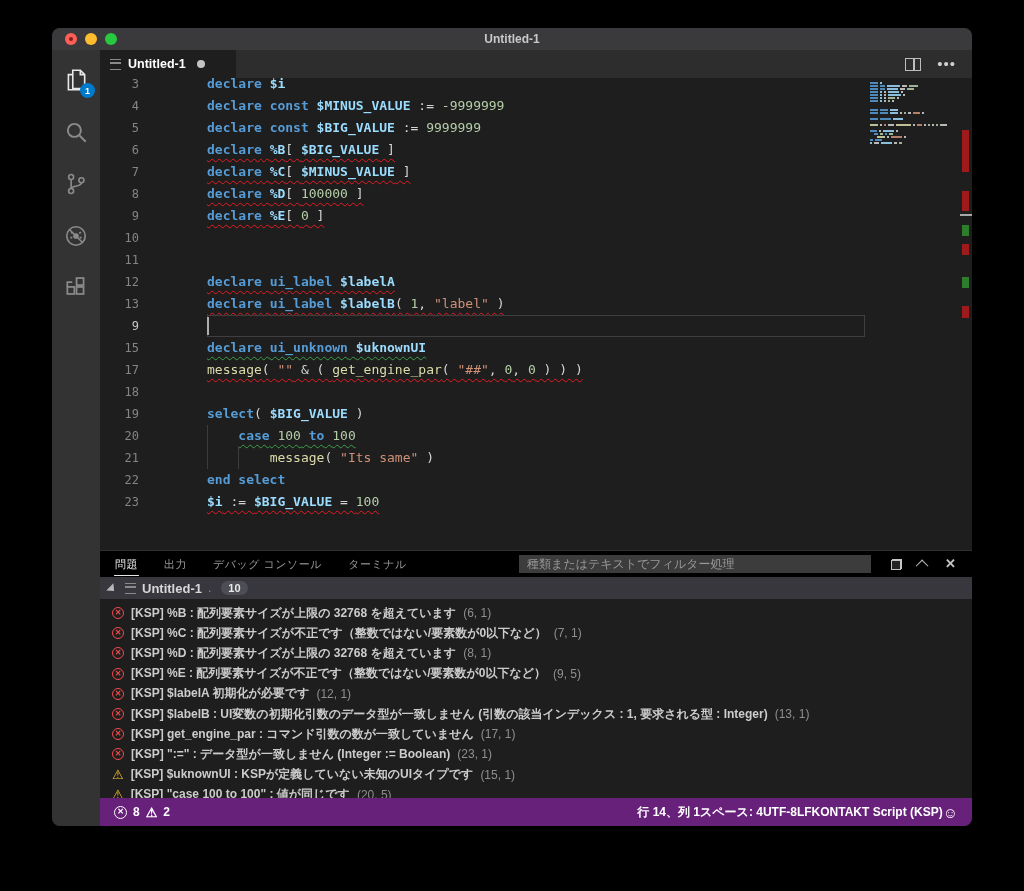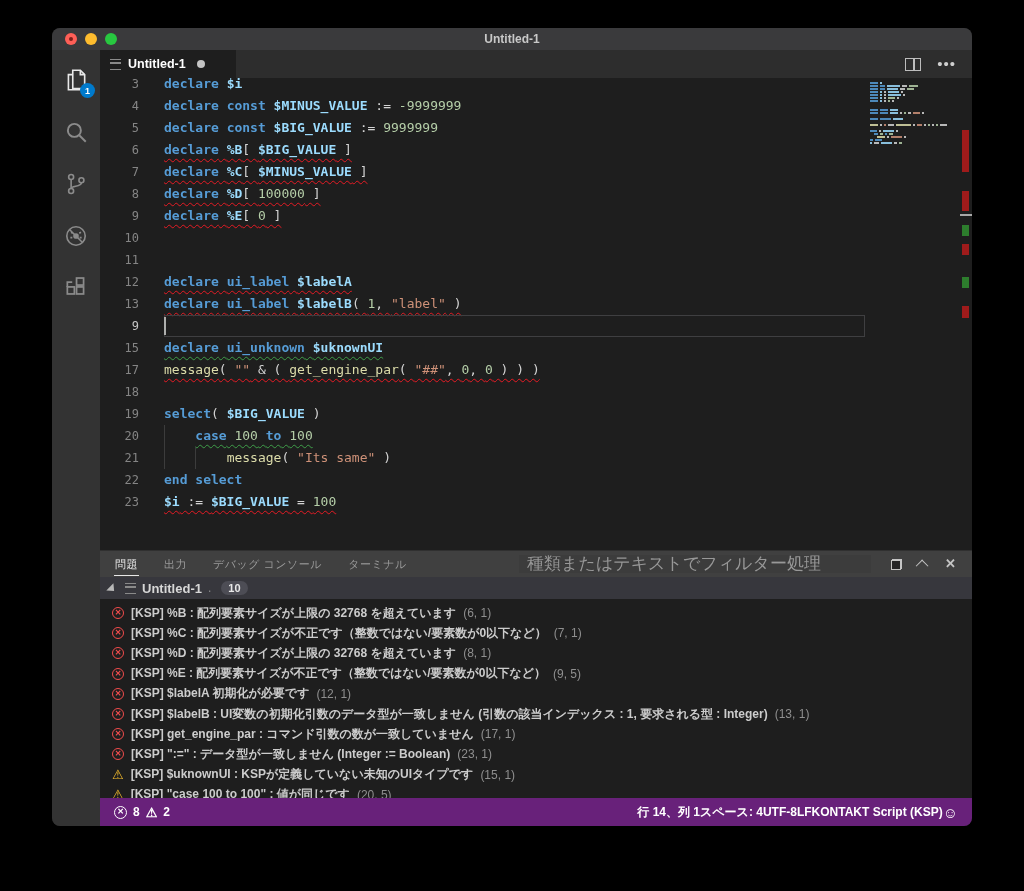--- a/index.html
+++ b/index.html
@@ -35,43 +35,43 @@
   .tab-actions{margin-left:auto;display:flex;align-items:center;gap:16px;padding-right:16px;}
   .split-ico{width:14px;height:11px;border:1.4px solid #bdbdbd;position:relative;}
   .split-ico::after{content:"";position:absolute;left:50%;top:0;bottom:0;width:1.4px;background:#bdbdbd;}
   .more-ico{color:#cfcfcf;font-size:15px;letter-spacing:1px;line-height:10px;}
   
   .editor{height:472px;display:flex;position:relative;overflow:hidden;background:#1e1e1e;flex:0 0 auto;}
   .code-area{flex:1;margin-top:-5px;min-width:0;}
   .line{height:22px;display:flex;font-family:"DejaVu Sans Mono",monospace;font-size:13px;}
   .ln{width:64px;padding-right:25px;box-sizing:border-box;text-align:right;color:#858585;font-size:12px;line-height:22px;flex:0 0 auto;}
   .ln.cur{color:#c6c6c6;}
-  .lc{flex:1;position:relative;line-height:21px;white-space:pre;color:#d4d4d4;}
+  .lc{flex:1;position:relative;line-height:21px;white-space:pre;color:#d4d4d4;margin-left:43px;}
   .lc.cur{box-shadow:inset 0 0 0 1px #3f3f41;}
   .caret{position:absolute;left:0;top:2px;width:2px;height:18px;background:#aeafad;}
   .guide{position:absolute;top:0;bottom:0;width:1px;background:#3c3c3c;}
   .sq{text-decoration-line:underline;text-decoration-style:wavy;text-decoration-thickness:1px;
       text-underline-offset:4px;text-decoration-skip-ink:none;}
   .sq-error{text-decoration-color:#e51b24;}
   .sq-warning{text-decoration-color:#3f9e49;}
   .minimap{width:95px;position:relative;flex:0 0 auto;}
   .mm-line{position:absolute;height:2px;}
   .mm-seg{display:inline-block;height:2px;vertical-align:top;margin-right:2px;opacity:.85;}
   .ruler{width:12px;position:relative;flex:0 0 auto;}
   .rmark{position:absolute;left:2px;width:7px;}
   .rmark.err{background:#9f1b1b;}
   .rmark.warn{background:#2d7d2d;}
   .rmark.cursorline{left:0;width:12px;background:#a8a8a8;}
   
   .panel{height:248px;display:flex;flex-direction:column;border-top:1px solid #303030;box-sizing:border-box;flex:0 0 auto;}
-  .panel-header{height:26px;display:flex;align-items:center;padding-left:14px;flex:0 0 auto;background:#404040;}
+  .panel-header{height:26px;display:flex;align-items:center;padding-left:14px;flex:0 0 auto;background:#000000;}
   .ptab{font-size:11px;color:#9a9a9a;margin-right:24px;letter-spacing:.5px;padding:4px 1px 3px;border-bottom:1px solid transparent;}
   .ptab.active{color:#e7e7e7;border-bottom-color:#e7e7e7;}
   .filter-box{margin-left:auto;width:352px;height:18px;background:#3c3c3c;border:none;color:#bdbdbd;
-              font-size:17px;padding:0 8px;box-sizing:border-box;outline:none;font-family:"Liberation Sans",sans-serif;}
+              font-size:12px;padding:0 8px;box-sizing:border-box;outline:none;font-family:"Liberation Sans",sans-serif;}
   .filter-box::placeholder{color:#989898;}
   .panel-actions{display:flex;align-items:center;gap:17px;padding:0 16px 0 20px;}
   .maxi-ico{width:11px;height:11px;position:relative;}
   .maxi-ico::before{content:"";position:absolute;right:0;top:0;width:8px;height:8px;border:1.3px solid #c5c5c5;background:#252526;}
   .maxi-ico::after{content:"";position:absolute;left:0;bottom:0;width:8px;height:8px;border:1.3px solid #c5c5c5;background:#252526;}
   .chev-up{width:8px;height:8px;border-left:1.6px solid #c5c5c5;border-top:1.6px solid #c5c5c5;
            transform:rotate(45deg) translateY(2px);}
   .close-x{color:#c5c5c5;font-size:13px;font-weight:bold;line-height:10px;}
   .group-row{height:22px;background:#37373d;display:flex;align-items:center;gap:6px;padding-left:5px;
              font-size:13px;color:#cccccc;flex:0 0 auto;}

